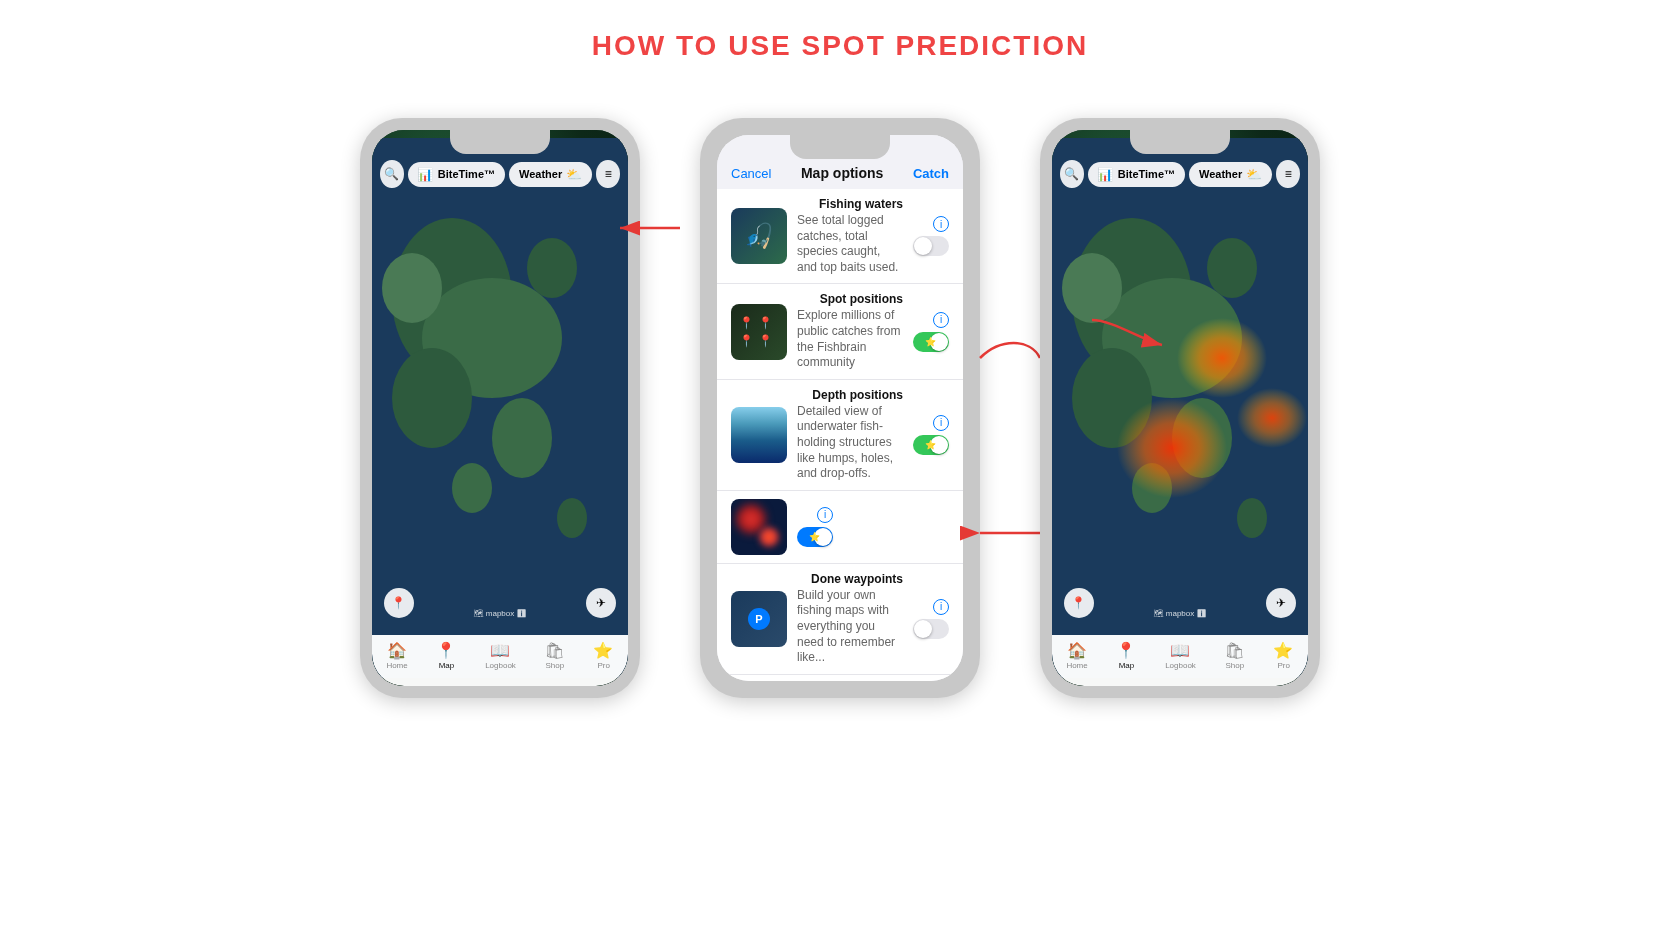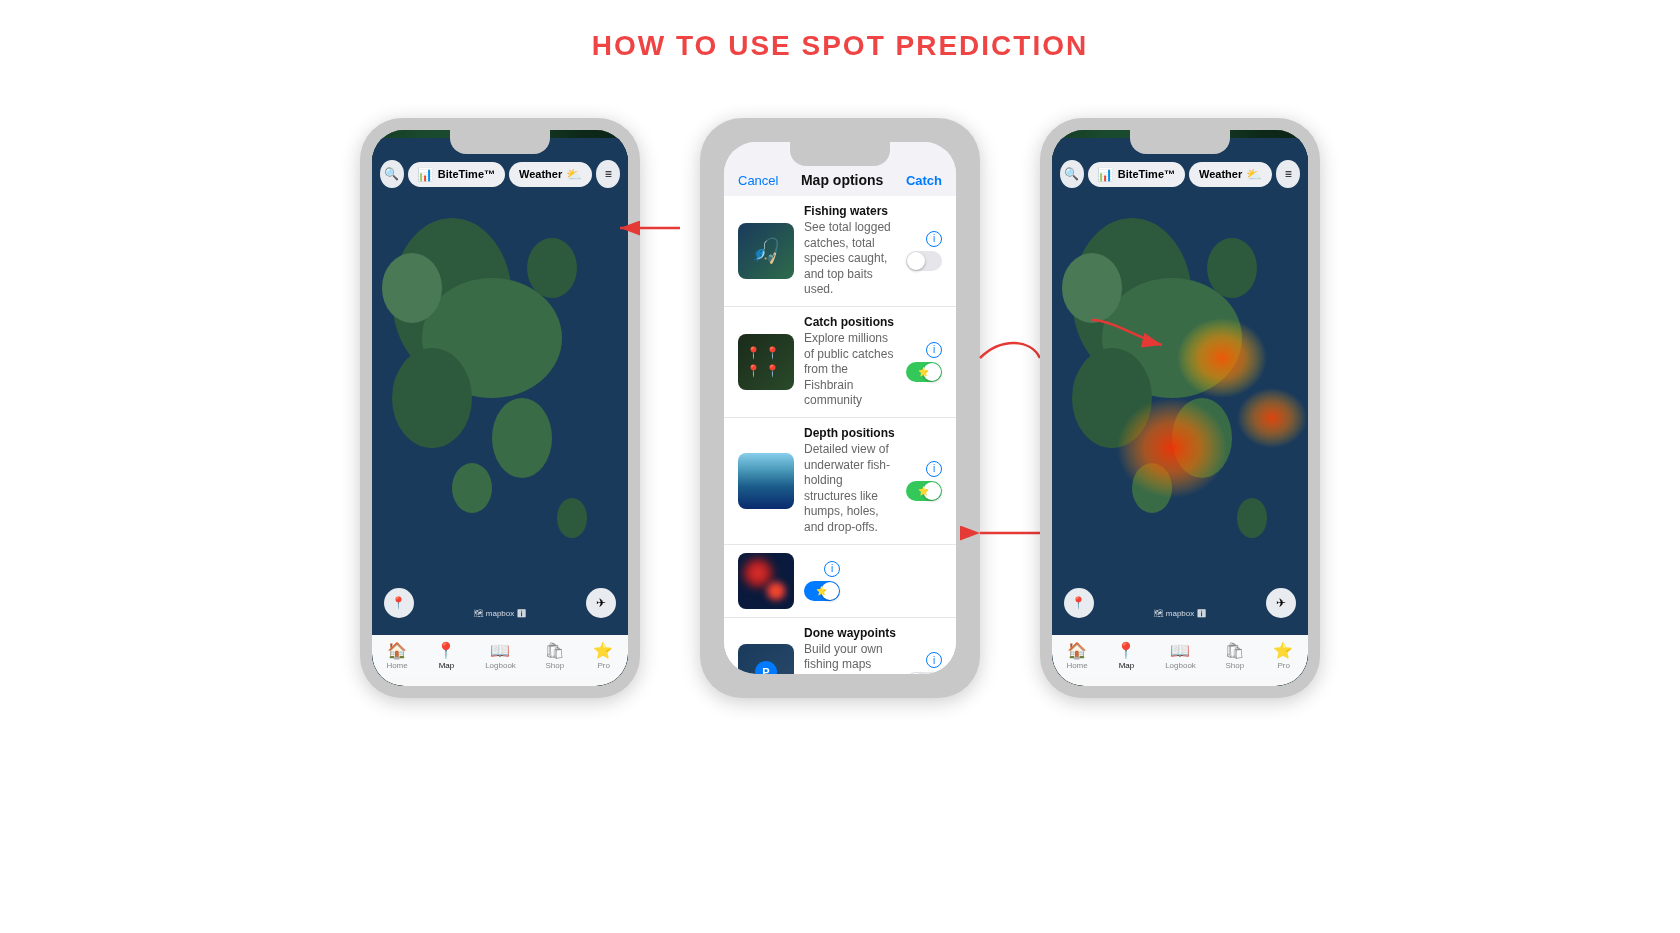--- a/index.html
+++ b/index.html
@@ -171,21 +171,21 @@
       font-size: 8px;
       color: rgba(255,255,255,0.8);
     }
 
     
     .phone-panel {
       width: 280px;
       height: 580px;
       background: #c8c8c8;
       border-radius: 42px;
-      padding: 24px;
+      padding: 17px;
       position: relative;
       box-shadow: 0 4px 20px rgba(0,0,0,0.2);
     }
     .panel-inner {
       width: 100%;
       height: 100%;
       background: #f2f2f7;
       border-radius: 32px;
       overflow: hidden;
       position: relative;
@@ -253,20 +253,21 @@
       flex-shrink: 0;
     }
     .layer-info {
       flex: 1;
     }
     .layer-name {
       font-size: 12px;
       font-weight: 600;
       color: #111;
       margin-bottom: 2px;
+      text-align: right;
     }
     .layer-desc {
       font-size: 12px;
       color: #666;
       line-height: 1.3;
     }
     .layer-right {
       display: flex;
       flex-direction: column;
       align-items: flex-end;
@@ -466,21 +467,21 @@
         <div class="layer-item">
           <div class="layer-thumb thumb-catch" style="display:flex;align-items:center;justify-content:center;position:relative;">
             <div style="display:flex;flex-wrap:wrap;gap:4px;padding:8px;">
               <span style="font-size:12px;color:#4CAF50;">📍</span>
               <span style="font-size:12px;color:#4CAF50;">📍</span>
               <span style="font-size:12px;color:#4CAF50;">📍</span>
               <span style="font-size:12px;color:#4CAF50;">📍</span>
             </div>
           </div>
           <div class="layer-info">
-            <div class="layer-name">Catch positions</div>
+            <div class="layer-name">Spot positions</div>
             <div class="layer-desc">Explore millions of public catches from the Fishbrain community</div>
           </div>
           <div class="layer-right">
             <div class="info-btn">i</div>
             <div class="toggle on">
               <div class="toggle-knob"></div>
               <span class="toggle-star">⭐</span>
             </div>
           </div>
         </div>

